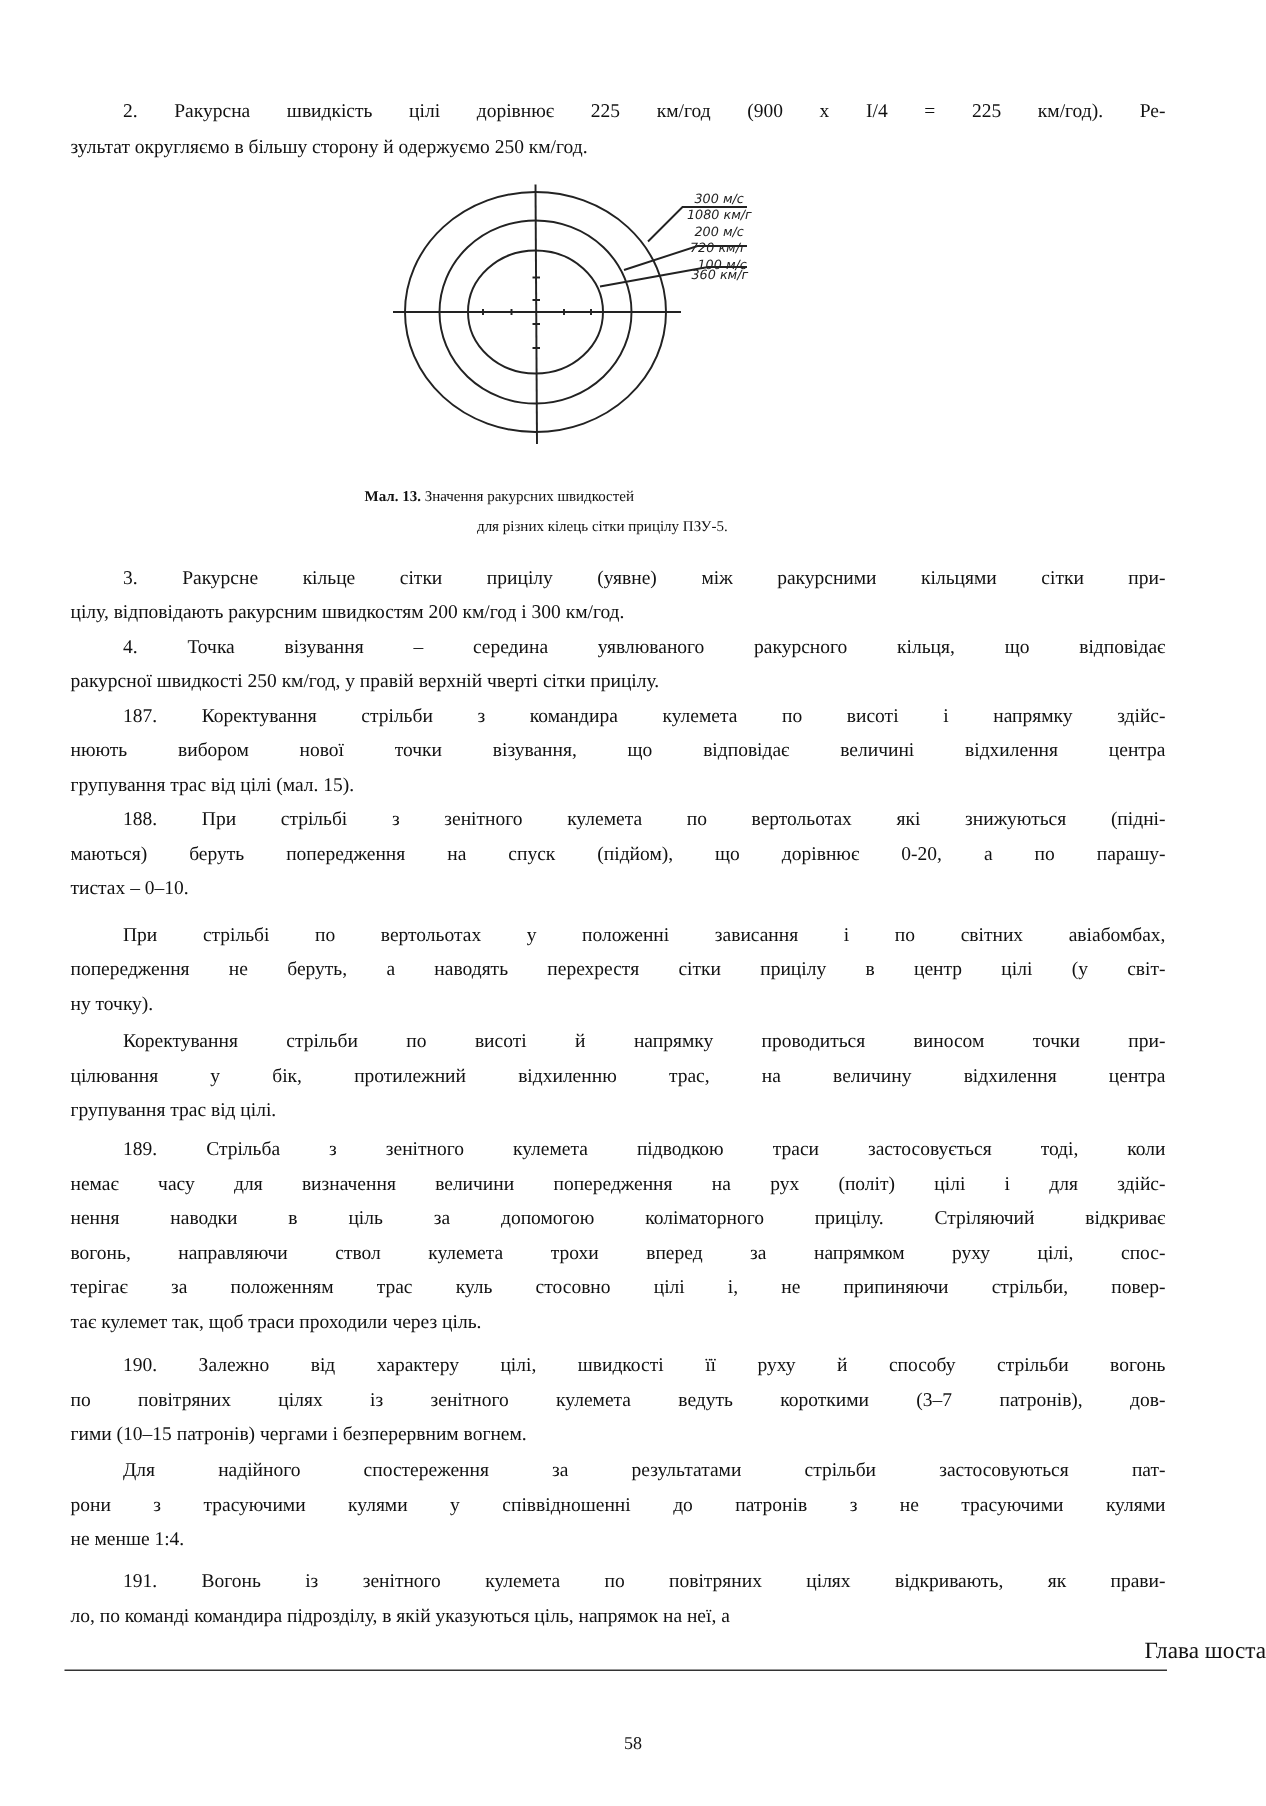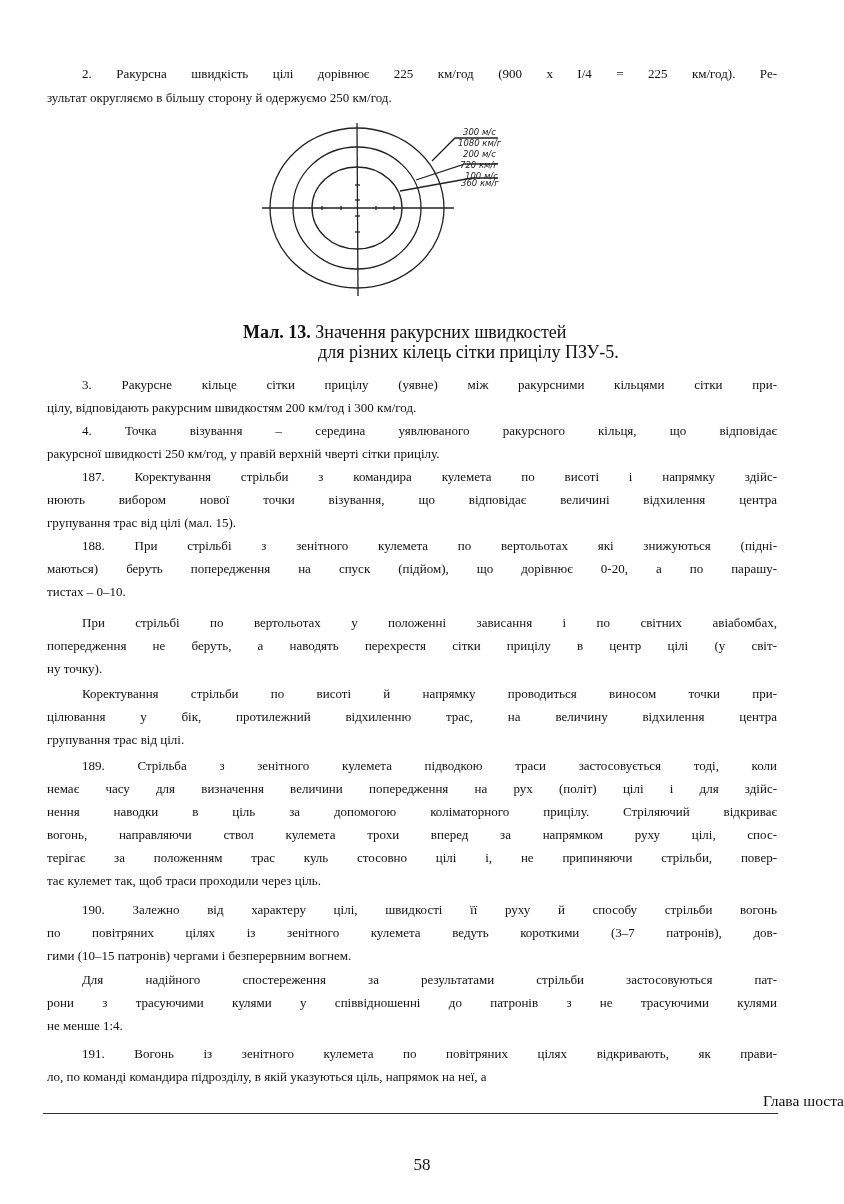--- a/index.html
+++ b/index.html
@@ -3,26 +3,26 @@
 <meta charset="utf-8">
 <style>
   html, body { margin:0; padding:0; background:#ffffff; }
   body { width:844px; height:1204px; position:relative; overflow:hidden;
          font-family:"Liberation Serif", "DejaVu Serif", serif; color:#111; }
   .line { position:absolute; left:47px; width:730px; font-size:13px; line-height:22px;
           white-space:nowrap; text-align:justify; text-align-last:justify; }
   .line.last { text-align-last:left; }
   .line.indent { left:82px; width:695px; }
   .num { font-weight:normal; }
-  .caption { position:absolute; font-size:18px; line-height:20px; white-space:nowrap; }
+  .caption { position:absolute; font-size:10px; line-height:20px; white-space:nowrap; }
   .caption .lbl { font-weight:bold; }
   #figure { position:absolute; left:250px; top:120px; }
   .footer-title { position:absolute; left:0; width:844px; top:1092px; text-align:right; font-size:15.5px; }
   .rule { position:absolute; left:43px; width:735px; top:1113px; height:1px; border-top:1.4px solid #333; }
-  .pagenum { position:absolute; left:0; width:844px; top:1155px; text-align:center; font-size:17px; }
+  .pagenum { position:absolute; left:0; width:844px; top:1155px; text-align:center; font-size:12px; }
 </style>
 </head>
 <body>
 
 <div class="line indent" style="top:63px">2. Ракурсна швидкість цілі дорівнює 225 км/год (900 х І/4 = 225 км/год). Ре-</div>
 <div class="line last" style="top:87px">зультат округляємо в більшу сторону й одержуємо 250 км/год.</div>
 
 <svg id="figure" width="300" height="200" viewBox="0 0 300 200">
   <g fill="none" stroke="#222" stroke-width="1.3">
     <ellipse cx="107" cy="88" rx="87" ry="80"></ellipse>

